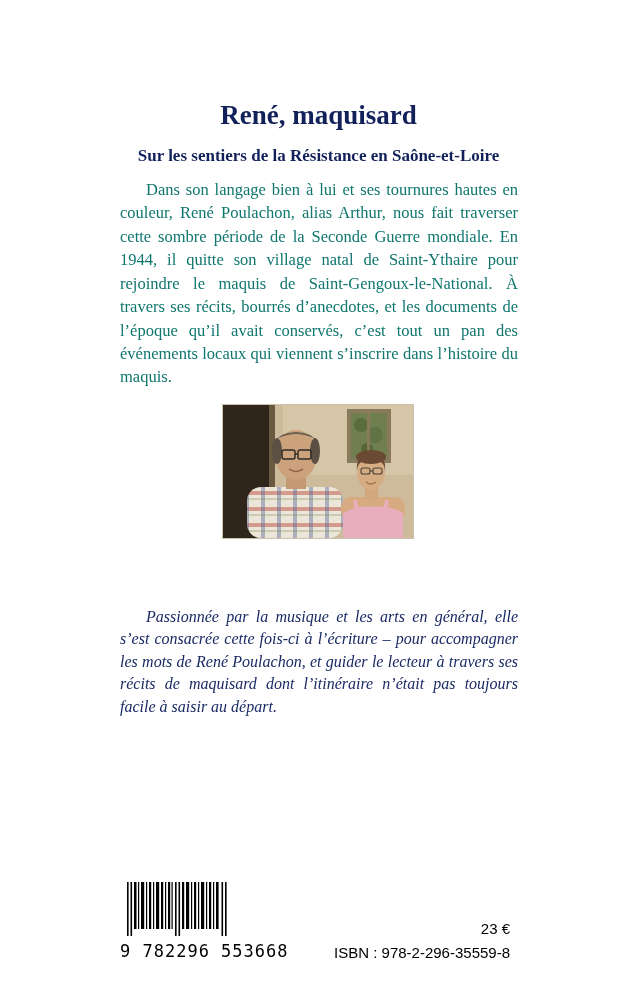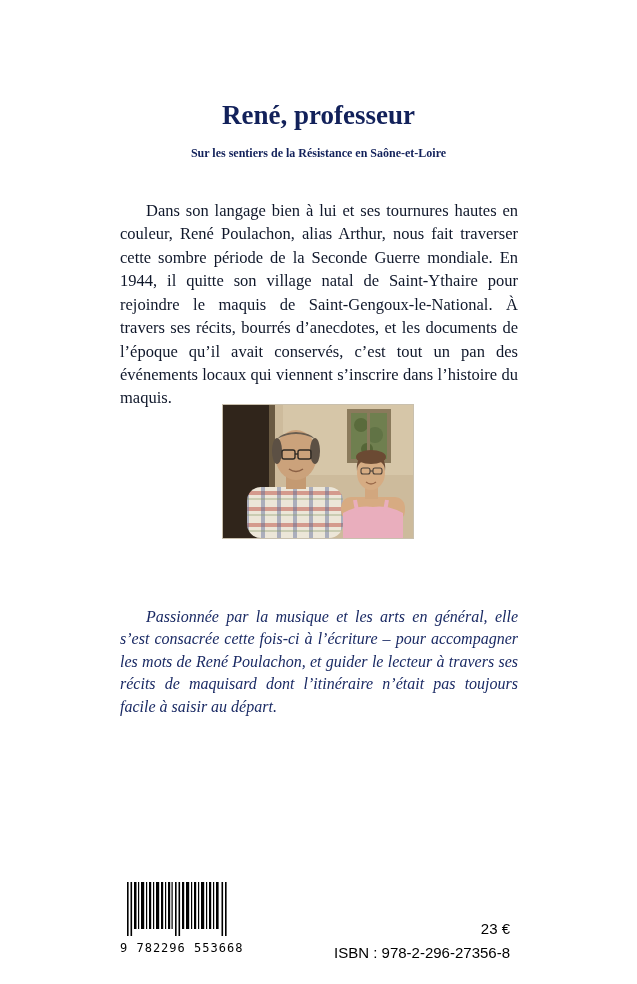--- a/index.html
+++ b/index.html
@@ -28,35 +28,35 @@
     font-weight: bold;
     color: #12215a;
   }
   .subtitle {
     position: absolute;
     top: 146px;
     left: 0;
     width: 100%;
     margin: 0;
     text-align: center;
-    font-size: 12px;
+    font-size: 17px;
     font-weight: bold;
     color: #12215a;
   }
   .synopsis {
     position: absolute;
-    top: 199px;
+    top: 178px;
     left: 120px;
     width: 398px;
     margin: 0;
     font-size: 16.5px;
     line-height: 1.42;
     text-align: justify;
     text-indent: 26px;
-    color: #0f172a;
+    color: #0f766e;
   }
   .photo {
     position: absolute;
     top: 405px;
     left: 223px;
     width: 190px;
     height: 133px;
     outline: 1px solid #c9c0ae;
     background: #cdbb9c;
   }
@@ -80,21 +80,21 @@
   }
   .barcode {
     position: absolute;
     left: 120px;
     top: 882px;
     width: 112px;
     text-align: center;
   }
   .barcode-number {
     font-family: "DejaVu Sans Mono", monospace;
-    font-size: 12px;
+    font-size: 17px;
     letter-spacing: 1px;
     color: #000000;
     margin-top: 1px;
     white-space: nowrap;
   }
   .price-isbn {
     position: absolute;
     right: 127px;
     top: 896px;
     text-align: right;
@@ -109,21 +109,21 @@
   .isbn {
     font-size: 15px;
     white-space: nowrap;
   }
 </style>
 </head>
 <body>
 
 <div class="page">
 
-  <h1 class="title">René, professeur</h1>
+  <h1 class="title">René, maquisard</h1>
 
   <h2 class="subtitle">Sur les sentiers de la Résistance en Saône-et-Loire</h2>
 
   <p class="synopsis">Dans son langage bien à lui et ses tournures hautes en couleur, René Poulachon, alias Arthur, nous fait traverser cette sombre période de la Seconde Guerre mondiale. En 1944, il quitte son village natal de Saint-Ythaire pour rejoindre le maquis de Saint-Gengoux-le-National. À travers ses récits, bourrés d’anecdotes, et les documents de l’époque qu’il avait conservés, c’est tout un pan des événements locaux qui viennent s’inscrire dans l’histoire du maquis.</p>
 
   <div class="photo">
     <svg viewBox="0 0 190 133" width="190" height="133" aria-hidden="true">
       <defs>
         <pattern id="plaid" width="16" height="16" patternUnits="userSpaceOnUse">
           <rect width="16" height="16" fill="#ece6d8"></rect>
@@ -221,16 +221,16 @@
 
         <rect x="100.5" y="0" width="1.6" height="54"></rect>
         <rect x="104" y="0" width="1.6" height="54"></rect>
       </g>
     </svg>
     <div class="barcode-number">9 782296 553668</div>
   </div>
 
   <div class="price-isbn">
     <div class="price">23 €</div>
-    <div class="isbn"><span>ISBN :</span>&nbsp;<span>978-2-296-27356-8</span></div>
+    <div class="isbn"><span>ISBN :</span>&nbsp;<span>978-2-296-35559-8</span></div>
   </div>
 
 </div>
 
 </body></html>

